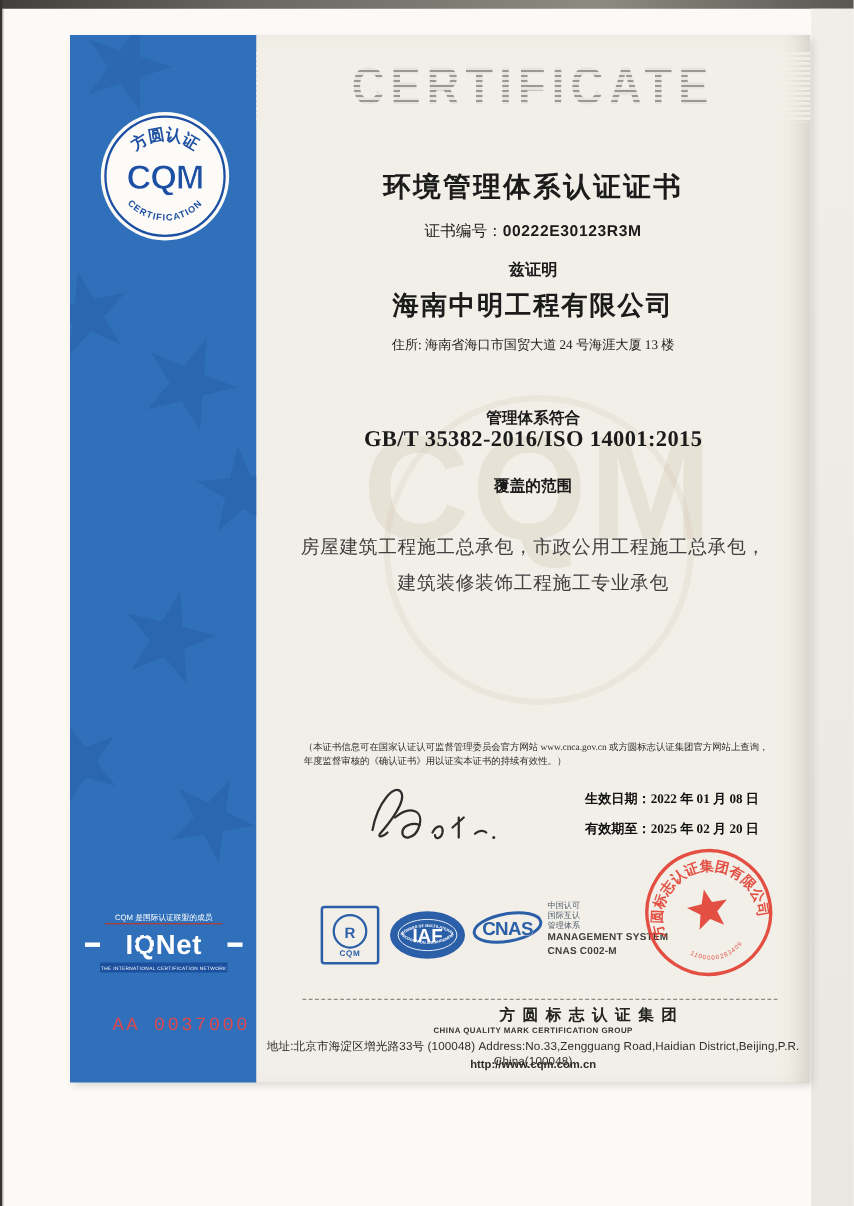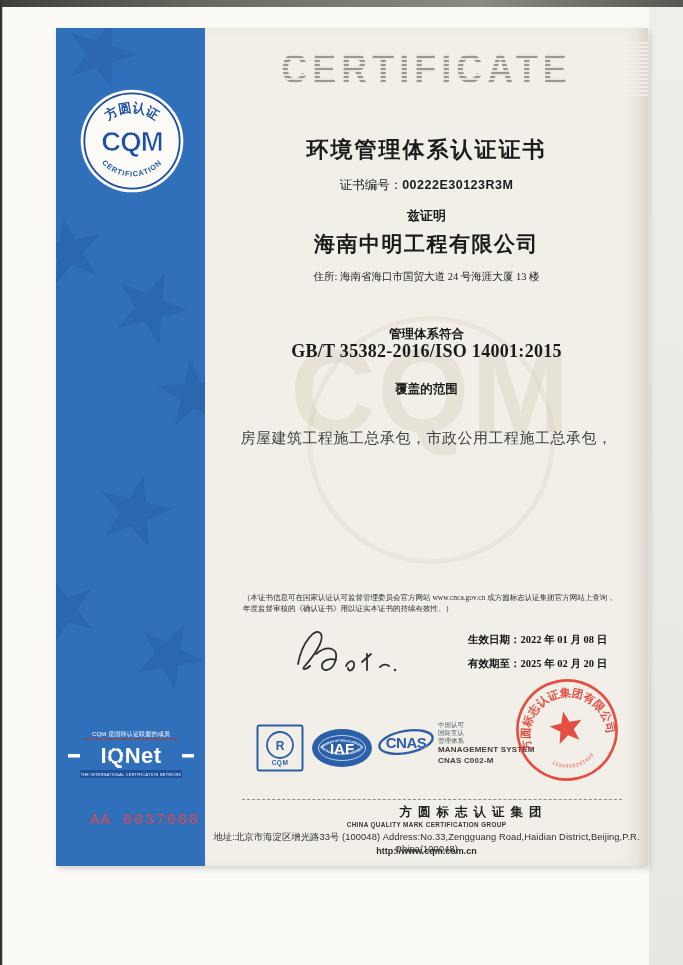--- a/index.html
+++ b/index.html
@@ -126,20 +126,21 @@
 <div class="abs col company">海南中明工程有限公司</div>
 <div class="abs col credit">
   <div>住所: 海南省海口市国贸大道 24 号海涯大厦 13 楼</div>
 </div>
 
 <div class="abs col conform">管理体系符合</div>
 <div class="abs col standard">GB/T 35382-2016/ISO 14001:2015</div>
 <div class="abs col scopelbl">覆盖的范围</div>
 <div class="abs col scope">
   <div>房屋建筑工程施工总承包，市政公用工程施工总承包，</div>
+  <div>建筑装修装饰工程施工专业承包</div>
 </div>
 
 <div class="abs footnote">（本证书信息可在国家认证认可监督管理委员会官方网站 www.cnca.gov.cn 或方圆标志认证集团官方网站上查询，年度监督审核的《确认证书》用以证实本证书的持续有效性。）</div>
 
 <svg class="abs" style="left:288px;top:620px;" width="112" height="64" viewBox="0 0 112 64">
   <g fill="none" stroke="#2e2d2b" stroke-width="1.8" stroke-linecap="round">
     <path d="M10,44 C14,22 28,6 33,14 C37,21 24,38 16,47 C14,50 18,50 22,46"></path>
     <path d="M28,34 C40,24 52,28 47,42 C44,51 33,53 34,45 C35,40 42,38 48,40"></path>
     <path d="M58,46 C61,40 67,39 66,46 C65,51 60,52 60,48"></path>
     <path d="M74,42 L83,34 M79,34 L79,50"></path>

